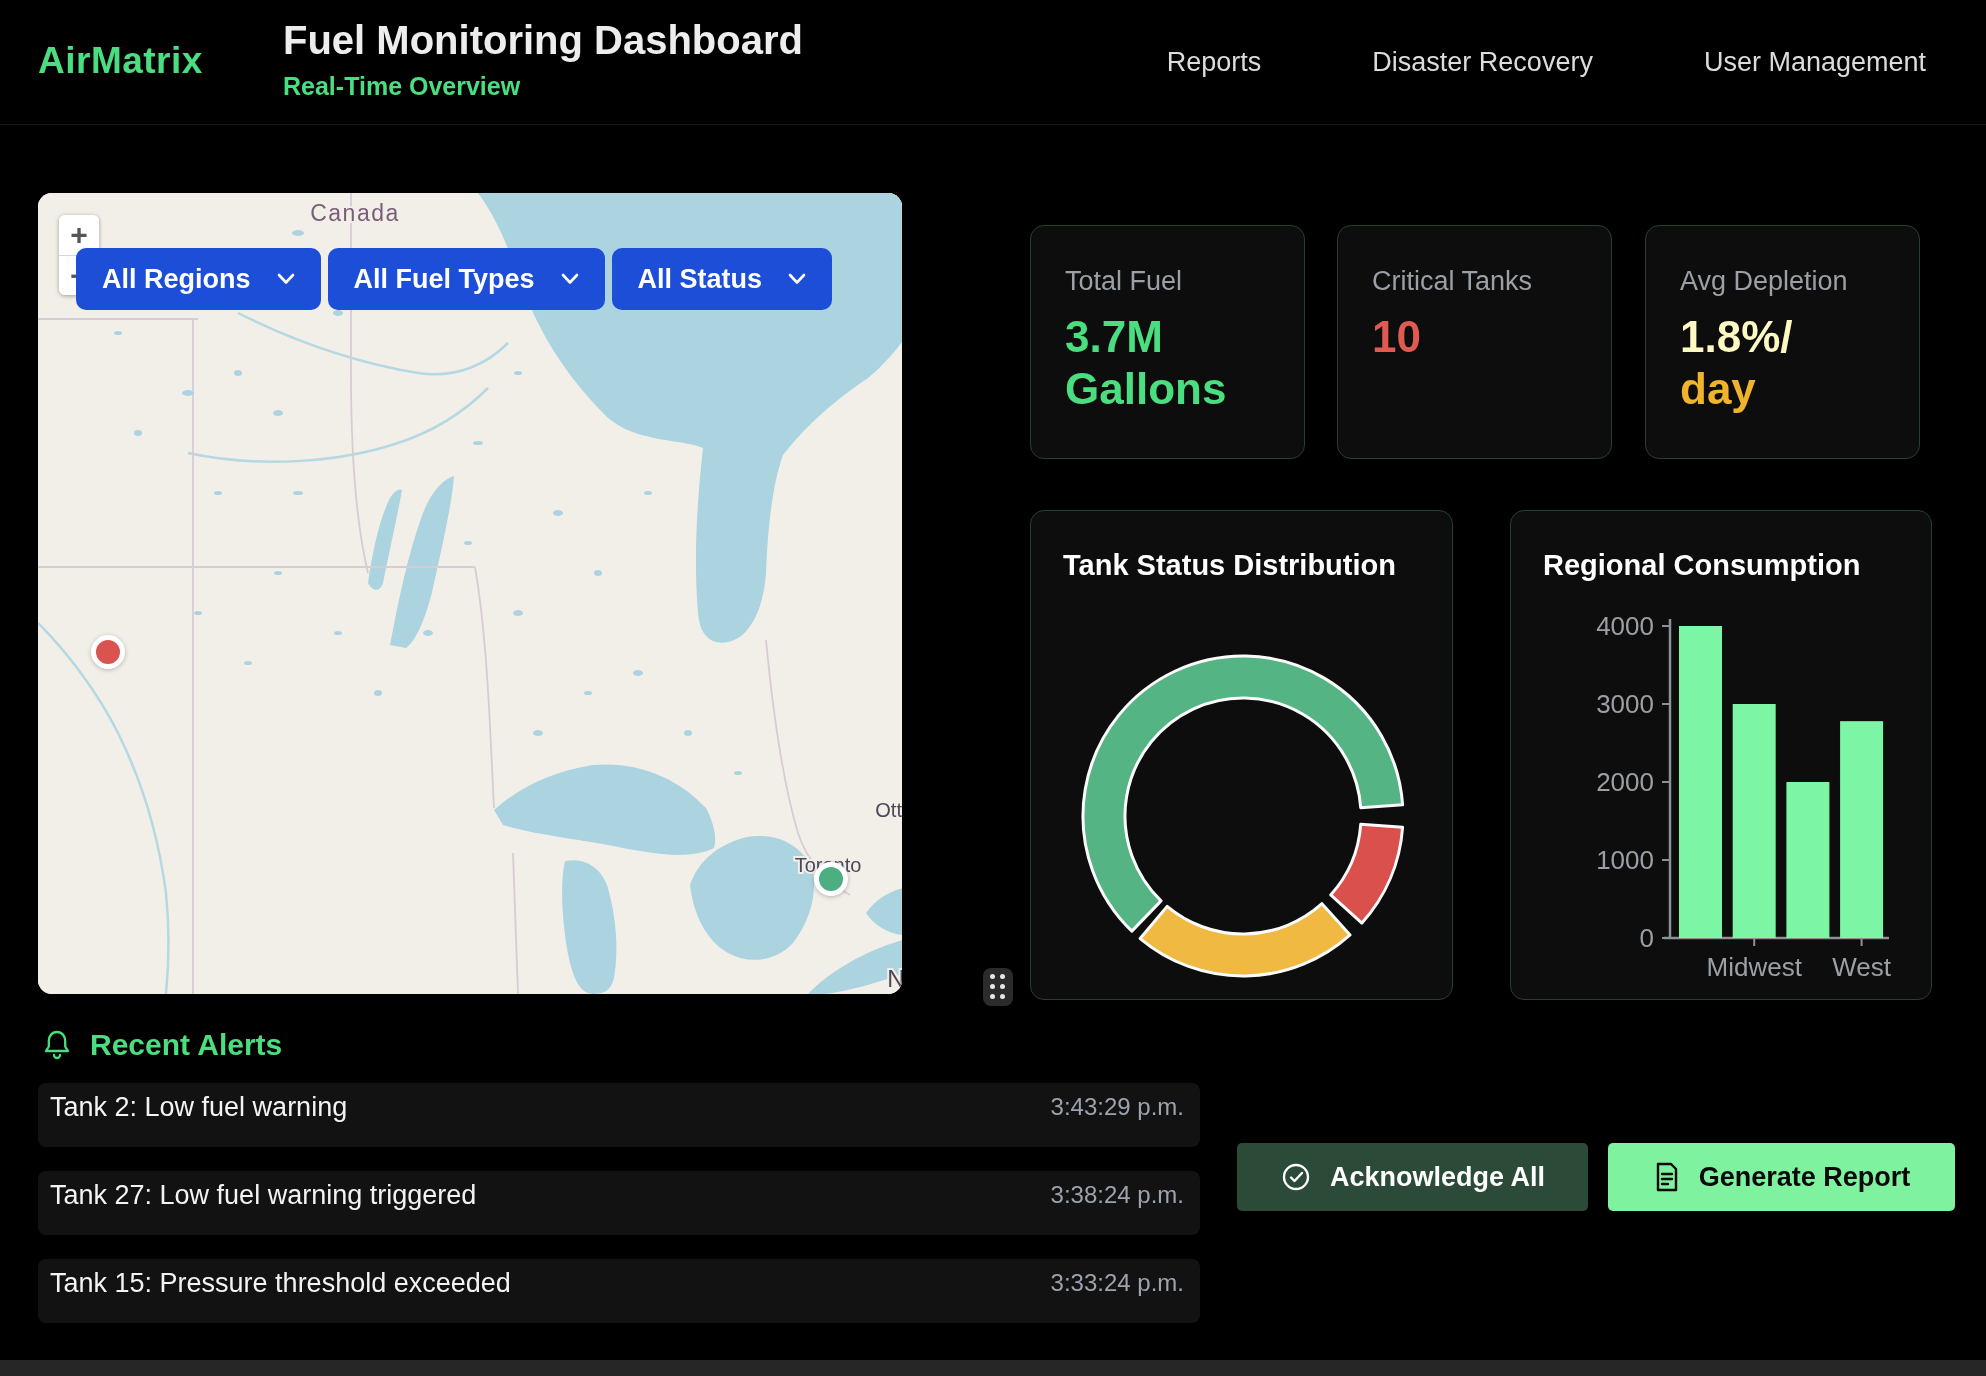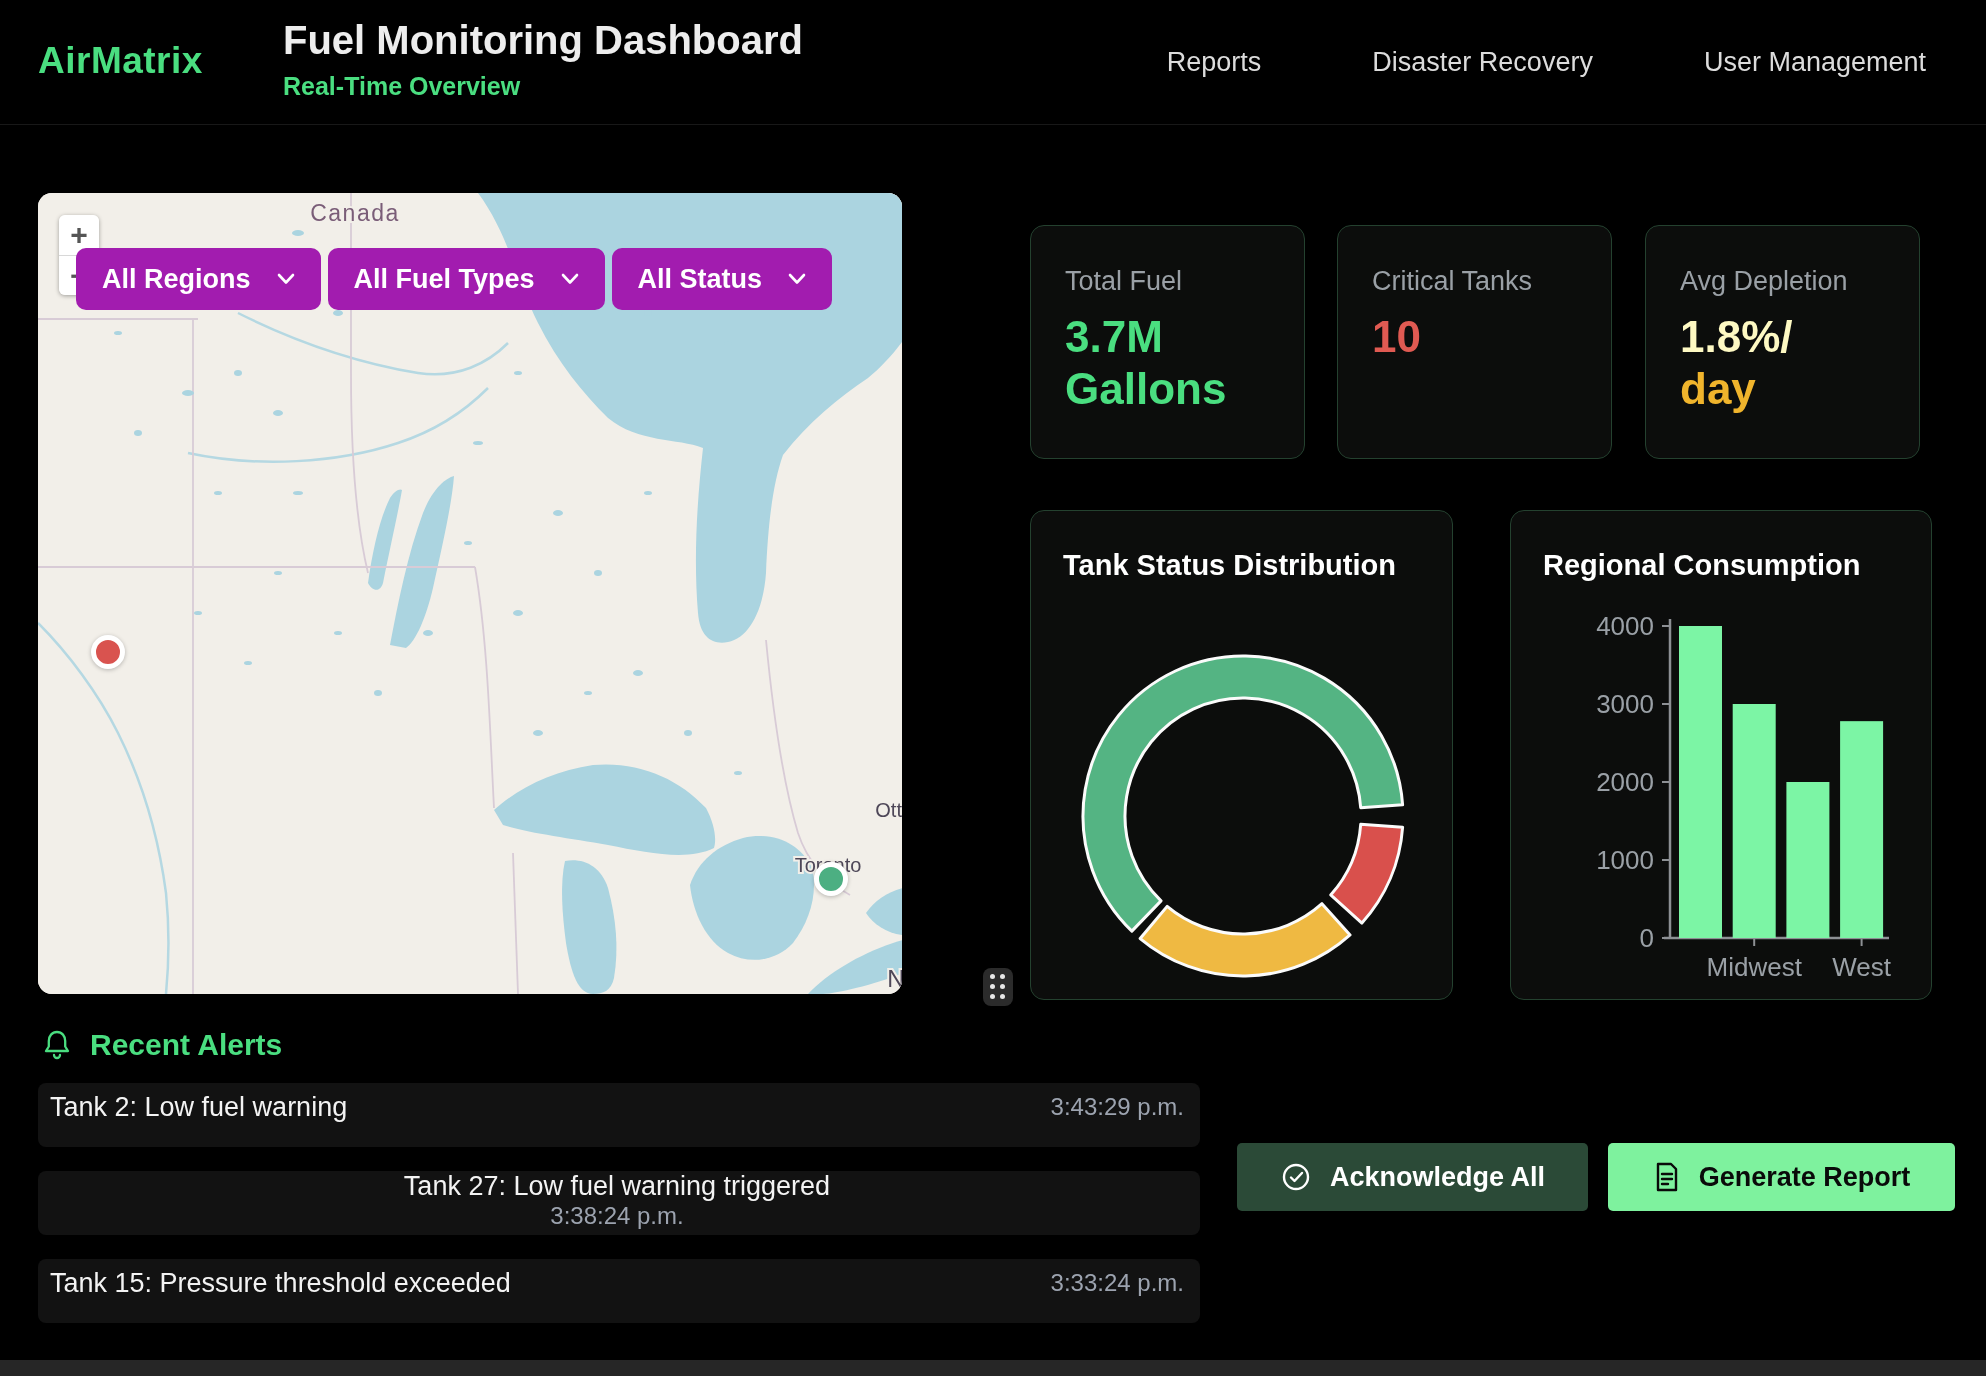--- a/index.html
+++ b/index.html
@@ -21,21 +21,21 @@
   
   #map-panel { position:absolute; left:38px; top:193px; width:864px; height:801px;
     border-radius:14px; overflow:hidden; background:#f2efe9; }
   #map-svg { position:absolute; left:0; top:0; }
   #zoom-control { position:absolute; left:21px; top:22px; width:40px; border-radius:6px;
     overflow:hidden; box-shadow:0 1px 4px rgba(0,0,0,.35); z-index:2; }
   .zoom-btn { width:40px; height:40px; background:#fff; color:#555; font-size:30px; font-weight:bold;
     display:flex; align-items:center; justify-content:center; cursor:pointer; }
   .zoom-btn + .zoom-btn { border-top:1px solid #d8d8d8; }
   #map-filters { position:absolute; left:38px; top:55px; display:flex; gap:7px; z-index:3; }
-  .filter-select { height:62px; background:#a21caf; border-radius:10px; color:#fff;
+  .filter-select { height:62px; background:#1d4ed8; border-radius:10px; color:#fff;
     display:flex; align-items:center; gap:26px; padding:0 26px; font-size:27px; font-weight:bold; cursor:pointer; }
   .filter-select svg { flex:0 0 auto; }
   .map-marker { position:absolute; width:34px; height:34px; border-radius:50%;
     border:5px solid #fff; box-shadow:0 1px 4px rgba(0,0,0,.25); cursor:pointer; }
   #map-handle { position:absolute; left:983px; top:968px; width:30px; height:38px; background:#2b2b2b;
     border-radius:8px; display:grid; grid-template-columns:repeat(2,6px); grid-template-rows:repeat(3,6px);
     gap:4px; place-content:center; cursor:grab; z-index:4; }
   #map-handle i { width:5px; height:5px; border-radius:50%; background:#e6e6e6; }
 
   
@@ -280,21 +280,21 @@
     <path d="M15 4 C10 4 6.8 8 6.8 13 v5.5 l-2.8 4.5 h22 l-2.8 -4.5 V13 C23.2 8 20 4 15 4 Z"></path>
     <path d="M12 27 a3 3 0 0 0 6 0"></path>
   </svg>
   <div id="alerts-title">Recent Alerts</div>
 </div>
 <div id="alerts-list">
     <div class="alert-row" style="top: 1083px;">
       <span class="alert-text">Tank 2: Low fuel warning</span>
       <span class="alert-time">3:43:29 p.m.</span>
     </div>
-    <div class="alert-row" style="top: 1171px; flex-direction: column;">
+    <div class="alert-row" style="top: 1171px;">
       <span class="alert-text">Tank 27: Low fuel warning triggered</span>
       <span class="alert-time">3:38:24 p.m.</span>
     </div>
     <div class="alert-row" style="top: 1259px;">
       <span class="alert-text">Tank 15: Pressure threshold exceeded</span>
       <span class="alert-time">3:33:24 p.m.</span>
     </div>
   </div>
 
 <button class="action-btn" id="ack-btn">

